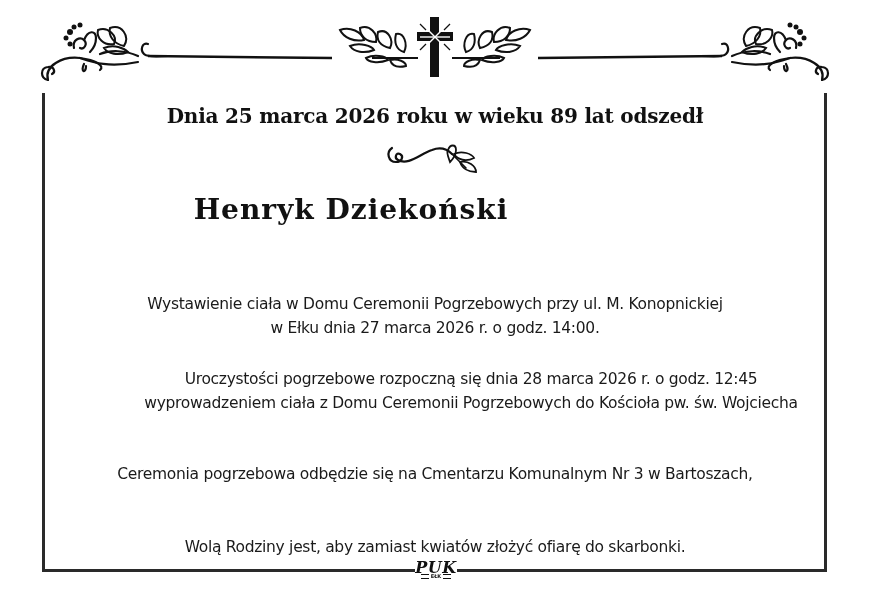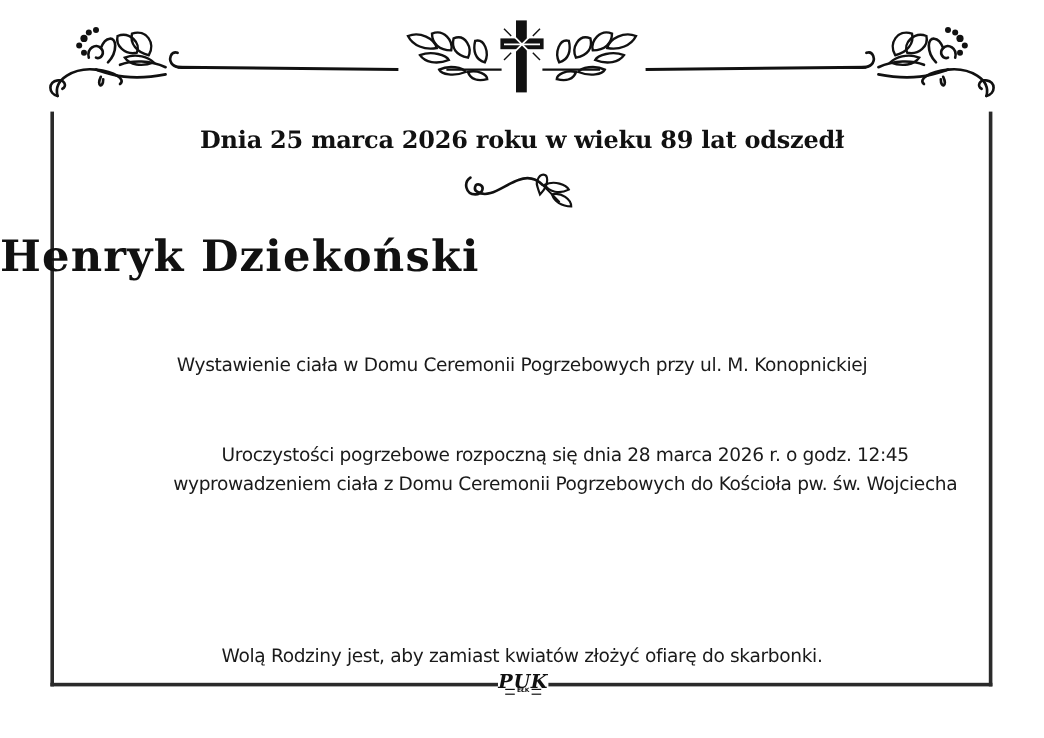--- a/index.html
+++ b/index.html
@@ -10,22 +10,22 @@
   .frame-bottom-l { position: absolute; left: 42px; top: 569px; width: 373px; height: 3px; background: #2a2a2a; }
   .frame-bottom-r { position: absolute; left: 457px; top: 569px; width: 370px; height: 3px; background: #2a2a2a; }
   .ornament { position: absolute; left: 0; top: 0; width: 870px; height: 95px; }
   .logo { position: absolute; left: 415px; top: 562px; width: 42px; text-align: center; }
   .logo-main { font-family: "DejaVu Serif", serif; font-weight: bold; font-style: italic; font-size: 16px; line-height: 11px; letter-spacing: 0.5px; color:#111; }
   .logo-sub { display:flex; align-items:center; justify-content:center; gap:2px; font-size: 5px; font-weight: bold; line-height: 6px; color:#111; }
   .logo-sub .bar { display:inline-block; width:8px; height:3px; border-top:1px solid #111; border-bottom:1px solid #111; }
   .intro { position: absolute; left: 0; width: 870px; top: 104px; text-align: center;
            font-family: "DejaVu Serif", serif; font-weight: bold; font-size: 20px; letter-spacing: -0.2px; }
   .divider { position: absolute; left: 384px; top: 140px; width: 102px; height: 34px; }
-  .name { position: absolute; left: 0; width: 702px; top: 193px; text-align: left;
-          font-family: "DejaVu Serif", serif; font-weight: bold; font-size: 36px; letter-spacing: 1px; }
+  .name { position: absolute; left: 0; width: 702px; top: 193px; text-align: center;
+          font-family: "DejaVu Serif", serif; font-weight: bold; font-size: 28px; letter-spacing: 1px; }
   .para { position: absolute; left: 0; width: 870px; text-align: center;
           font-family: "DejaVu Sans", sans-serif; font-size: 15.5px; line-height: 24px; color: #1a1a1a;
           letter-spacing: -0.3px; }
   .para div { white-space: nowrap; }
   .p1 { top: 292px; }
   .p2 { top: 367px; padding-left: 36px; }
   .p3 { top: 462px; }
   .p4 { top: 535px; }
 </style>
 </head>
@@ -136,28 +136,30 @@
     <path d="M70 14 C78 10 88 14 90 18 C82 22 74 20 70 14 Z" stroke-width="1.8"></path>
     <path d="M76 22 C84 20 92 26 92 32 C84 32 78 28 76 22 Z" stroke-width="1.8"></path>
     <path d="M68 14 C72 18 76 22 82 28" stroke-width="1.6"></path>
   </g>
 </svg>
 
 <div class="name">Henryk Dziekoński</div>
 
 <div class="para p1">
   <div>Wystawienie ciała w Domu Ceremonii Pogrzebowych przy ul. M. Konopnickiej</div>
+  <div>w Ełku dnia 27 marca 2026 r. o godz. 14:00.</div>
 </div>
 
 <div class="para p2">
   <div>Uroczystości pogrzebowe rozpoczną się dnia 28 marca 2026 r. o godz. 12:45</div>
   <div>wyprowadzeniem ciała z Domu Ceremonii Pogrzebowych do Kościoła pw. św. Wojciecha</div>
 </div>
 
 <div class="para p3">
+  <div>Ceremonia pogrzebowa odbędzie się na Cmentarzu Komunalnym Nr 3 w Bartoszach,</div>
 </div>
 
 <div class="para p4">
   <div>Wolą Rodziny jest, aby zamiast kwiatów złożyć ofiarę do skarbonki.</div>
 </div>
 
 <div class="logo">
   <div class="logo-main">PUK</div>
   <div class="logo-sub">
     <span class="bar"></span>

